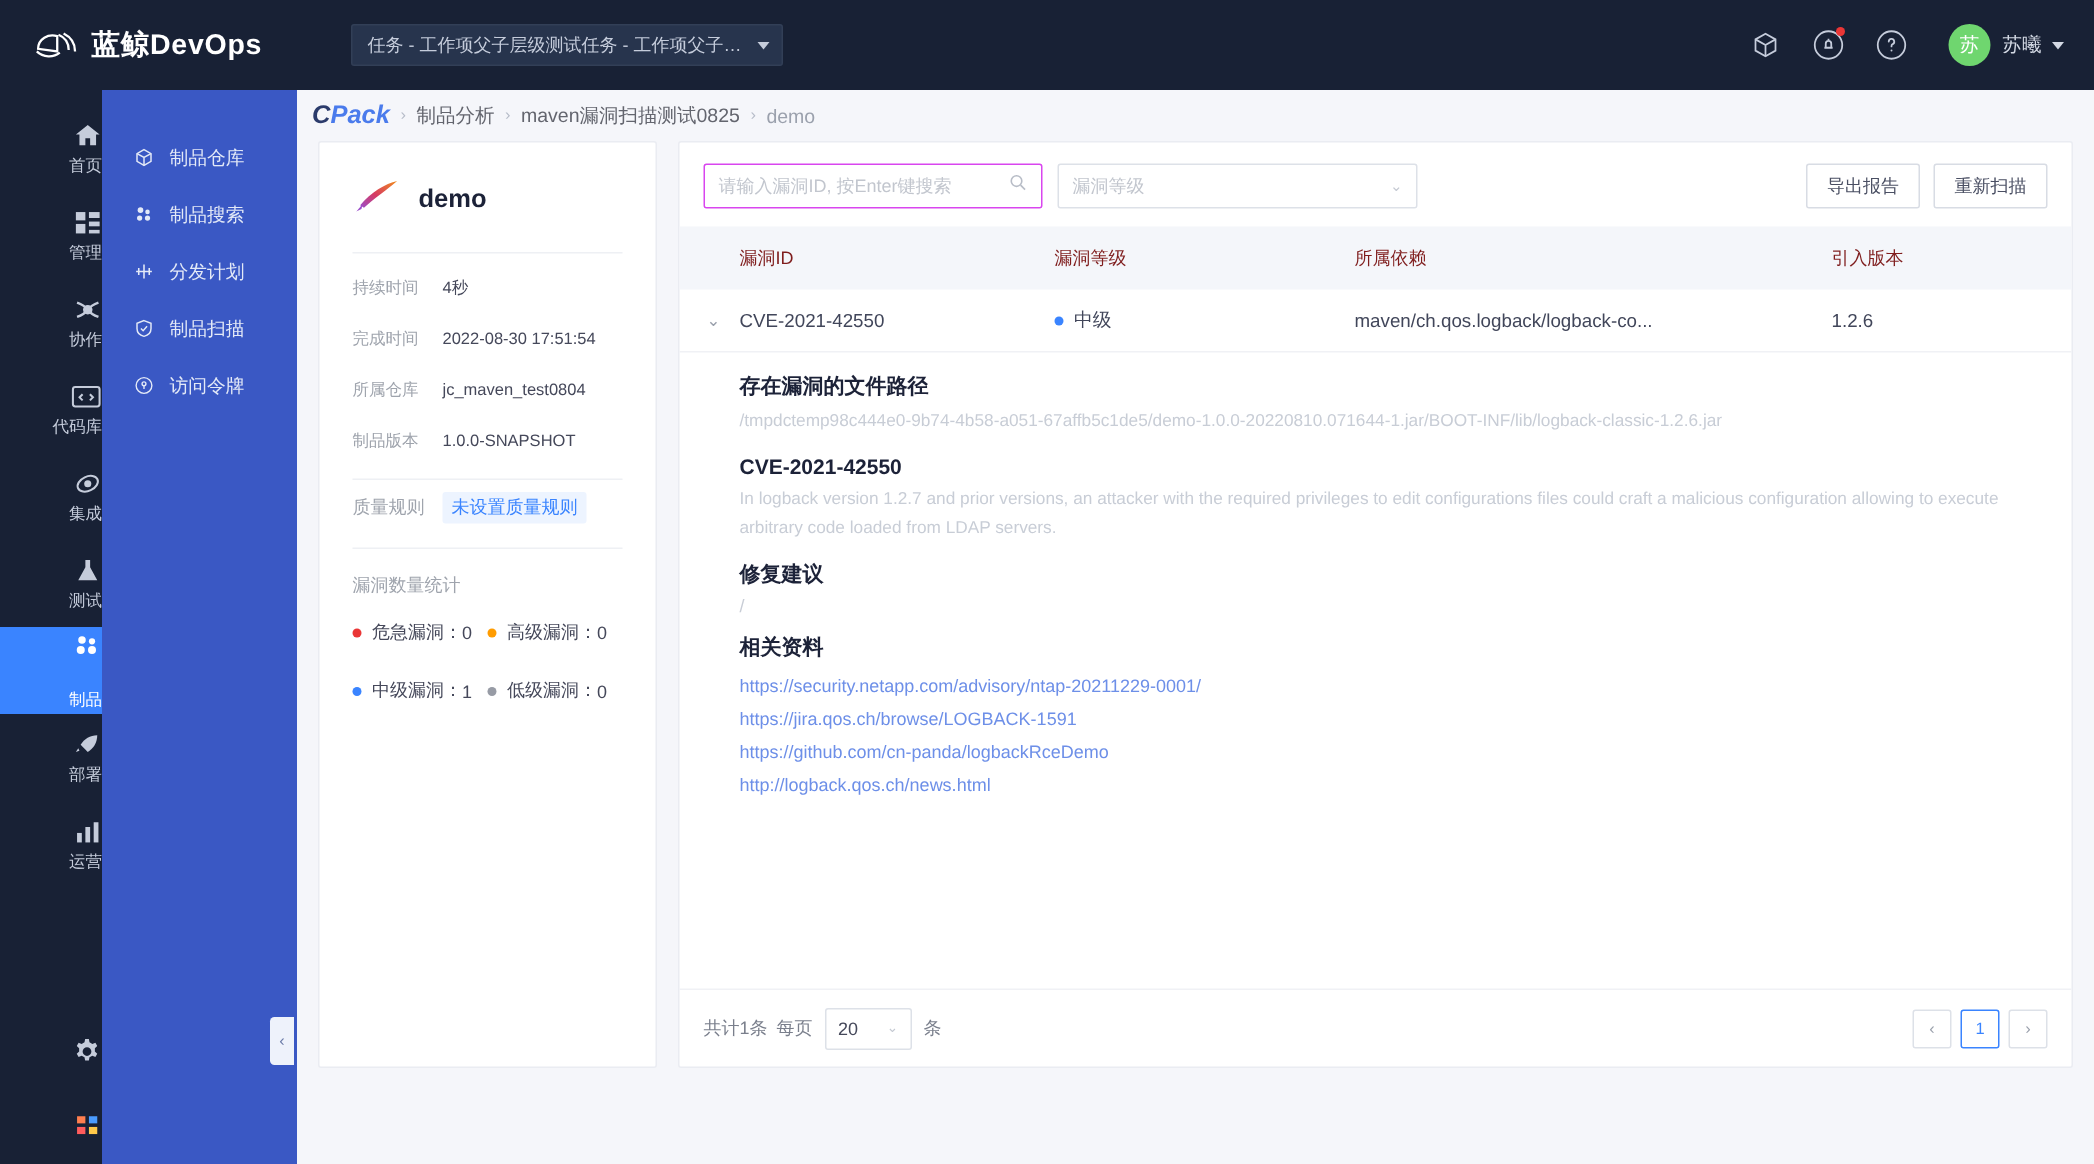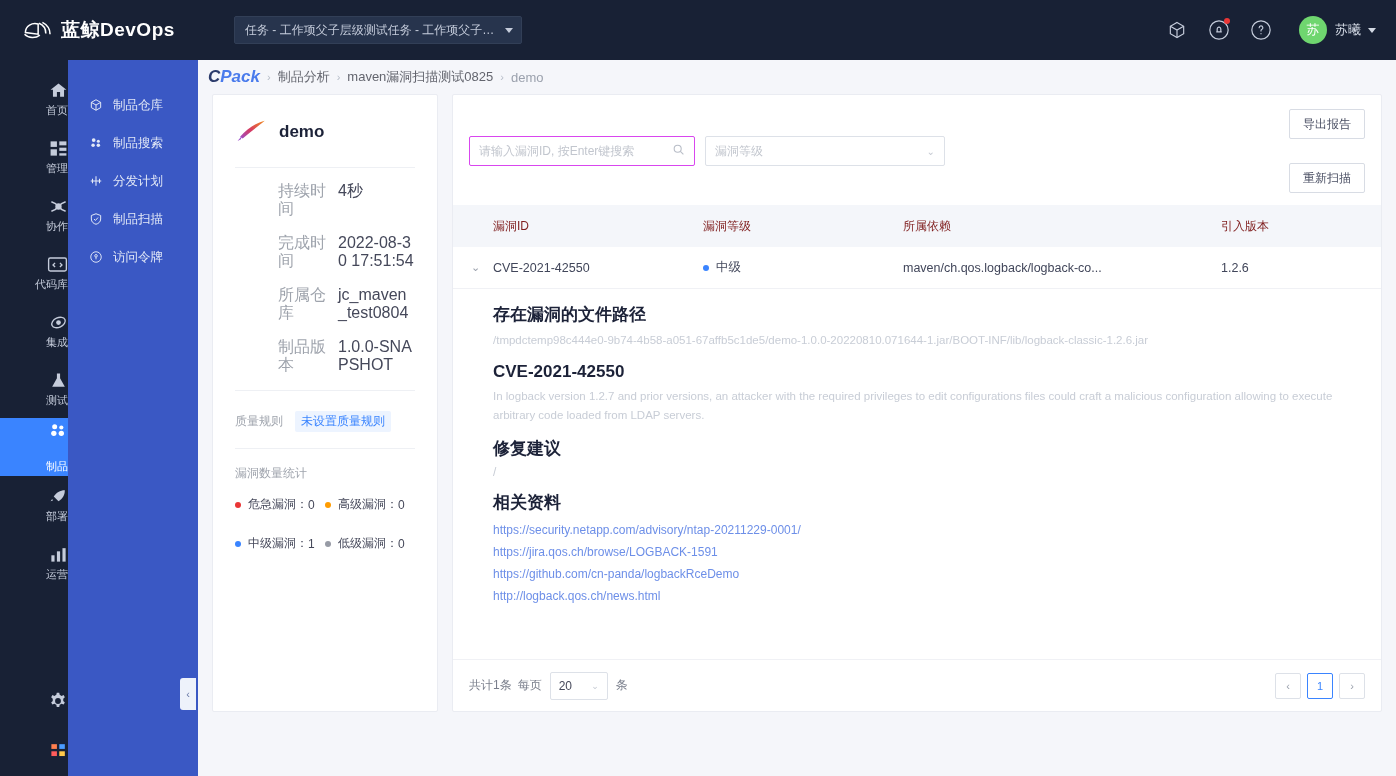--- a/index.html
+++ b/index.html
@@ -84,21 +84,21 @@
 
   
   .card {
     width: 272px; background: #fff; border: 1px solid #eaecf2; border-radius: 2px;
     padding: 22px 22px 18px 22px; height: 618px;
   }
   .card-title-row { display: flex; align-items: center; gap: 10px; padding-bottom: 20px; }
   .card-title { font-size: 17px; font-weight: bold; color: #1c2238; }
   .divider { height: 1px; background: #eef0f4; }
   .meta { padding-top: 14px; }
-  .meta-row { display: flex; font-size: 16px; line-height: 18px; margin-bottom: 16px; margin-left: 43px; }
+  .meta-row { display: flex; font-size: 11px; line-height: 18px; margin-bottom: 16px; }
   .meta-k { width: 60px; color: #9fa4ad; flex: none; }
   .meta-v { color: #45485a; word-break: break-all; }
   .qr-row { display: flex; align-items: center; font-size: 12px; margin: 4px 0 16px 0; }
   .qr-k { width: 60px; color: #9fa4ad; }
   .qr-badge { background: #edf4ff; color: #3a84ff; font-size: 12px; padding: 2px 6px; border-radius: 2px; }
   .stat-title { font-size: 12px; color: #9fa4ad; margin: 16px 0 14px 0; }
   .stat-grid { display: flex; flex-wrap: wrap; justify-content: center; }
   .stat-cell { width: 50%; display: flex; align-items: center; font-size: 12px;
     color: #45485a; margin-bottom: 22px; }
   .sdot { width: 6px; height: 6px; border-radius: 50%; margin-right: 7px; flex: none; }
@@ -113,21 +113,21 @@
   }
   .search-box input { border: none; outline: none; flex: 1; font-size: 12px;
     color: #4a4f63; font-family: inherit; background: transparent; }
   .search-box input::placeholder { color: #c2c6ce; }
   .sel-box {
     width: 240px; height: 30px; border: 1px solid #dde1e8; border-radius: 2px;
     display: flex; align-items: center; padding: 0 9px; margin-left: 10px;
     font-size: 12px; color: #c2c6ce; background: #fff; cursor: pointer;
   }
   .sel-caret { margin-left: auto; color: #c4c9d2; font-size: 10px; }
-  .act-btns { margin-left: auto; display: flex; gap: 24px; flex-direction: column; }
+  .act-btns { margin-left: auto; display: flex; gap: 9px; }
   .btn {
     height: 30px; padding: 0 13px; border: 1px solid #d8dce4; background: #fff;
     border-radius: 2px; font-size: 12px; color: #4a4f63; cursor: pointer;
     display: flex; align-items: center; font-family: inherit;
   }
 
   .thead { display: flex; background: #f4f6fa; height: 42px; align-items: center;
     font-size: 12px; color: #7f1d1d; }
   .c1w { width: 250px; padding-left: 40px; }
   .c2w { width: 200px; }
@@ -135,21 +135,21 @@
   .c4w { width: 160px; }
 
   .trow { display: flex; align-items: center; height: 42px; font-size: 12.5px;
     color: #41465a; border-bottom: 1px solid #f0f1f5; }
   .expander { width: 40px; padding-left: 18px; color: #9aa0ac; font-size: 11px; cursor: pointer; }
   .sev { display: flex; align-items: center; }
   .sev .sdot { width: 6px; height: 6px; }
   .ell { overflow: hidden; text-overflow: ellipsis; white-space: nowrap; padding-right: 14px; }
 
   .detail { padding: 14px 0 10px 40px; }
-  .d-h { font-size: 17px; font-weight: bold; color: #1c2238; margin-bottom: 5px; }
+  .d-h { font-size: 14px; font-weight: bold; color: #1c2238; margin-bottom: 5px; }
   .d-sub { font-size: 11.5px; color: #c8cdd6; line-height: 19px; margin-bottom: 12px;
     word-break: break-all; max-width: 900px; }
   .d-desc { font-size: 11.5px; color: #c8cdd6; line-height: 19px; margin-bottom: 12px; max-width: 880px; }
   .d-link { display: block; font-size: 12px; color: #6d8fe8; line-height: 22px;
     text-decoration: none; cursor: pointer; }
   .d-slash { font-size: 12px; color: #c8cdd6; margin-bottom: 12px; }
 
   .pager { position: absolute; left: 0; bottom: 0; width: 100%; height: 52px;
     border-top: 1px solid #f0f1f5; display: flex; align-items: center; padding: 0 16px; }
   .pg-text { font-size: 12px; color: #7a7f8c; }
@@ -423,21 +423,21 @@
             <span class="meta-v">jc_maven_test0804</span>
           </div>
           <div class="meta-row">
             <span class="meta-k">制品版本</span>
             <span class="meta-v">1.0.0-SNAPSHOT</span>
           </div>
         </div>
 
         <div class="divider"></div>
 
-        <div class="qr-row" style="margin-top:20px;font-family:Liberation Serif, serif;">
+        <div class="qr-row" style="margin-top:8px;font-family:Liberation Serif, serif;">
           <span class="qr-k">质量规则</span>
           <span class="qr-badge">未设置质量规则</span>
         </div>
 
         <div class="divider"></div>
 
         <div class="stat-title">漏洞数量统计</div>
         <div class="stat-grid">
           <div class="stat-cell">
             <span class="sdot" style="background:#ea3636"></span>

